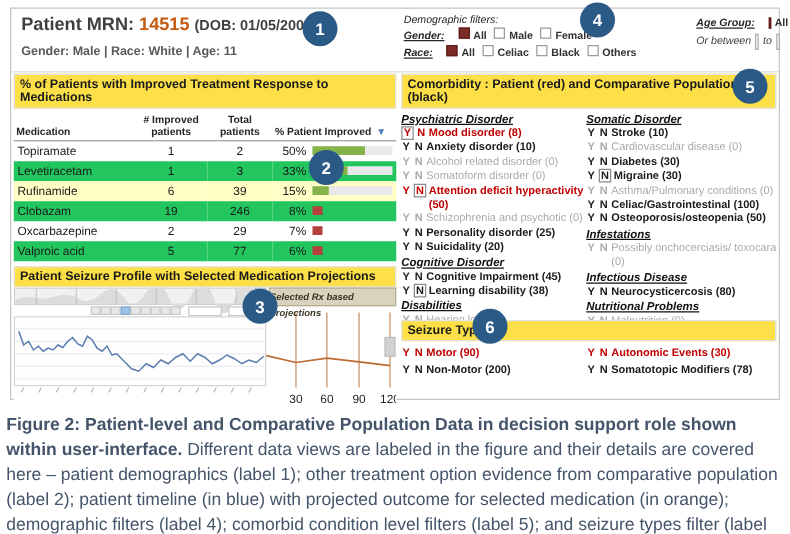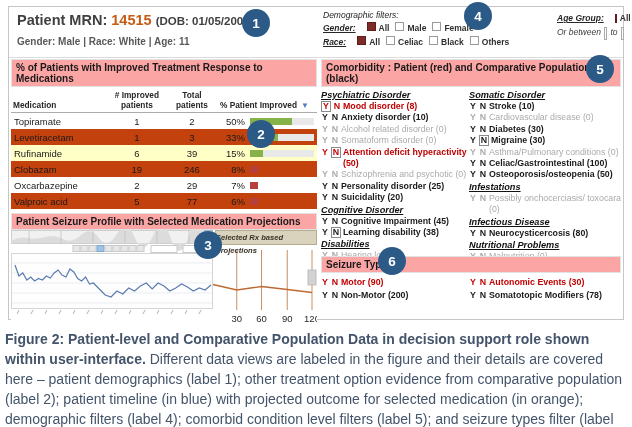--- a/index.html
+++ b/index.html
@@ -22,30 +22,30 @@
   .cb{display:inline-block;width:7px;height:7px;border:1px solid #9a9a9a;background:#fff;margin:0 3px 0 6px;}
   .cb.checked{background:#7B2C27;border-color:#5e1f1b;}
   .opt-label{font-weight:bold;color:#303030;}
 
   .ageblock{position:absolute;left:548px;top:6px;width:70px;font-size:8.5px;white-space:nowrap;}
   .agerow1{display:flex;align-items:flex-end;margin-bottom:4px;}
   .agerow2{display:flex;font-style:italic;color:#404040;}
   .age-input{display:inline-block;width:15px;height:11px;border:1px solid #ababab;background:#fff;margin:0 3px;}
 
   
-  .bar-title{background:#fca5a5;border:1px solid #E2E2E2;font-weight:bold;font-size:10px;color:#1a1a1a;padding:2px 4px;}
+  .bar-title{background:#fde047;border:1px solid #E2E2E2;font-weight:bold;font-size:10px;color:#1a1a1a;padding:2px 4px;}
 
   
   .left-col{position:absolute;left:2px;top:52px;width:306px;}
   table.meds{width:100%;border-collapse:collapse;margin-top:1px;}
   table.meds th{font-size:8.3px;font-weight:bold;color:#262626;border-bottom:1px solid #ABABAB;padding:2px 2px;vertical-align:bottom;}
   table.meds th.l{text-align:left;}
   table.meds th.c{text-align:center;}
   table.meds td{font-size:9.5px;padding:2px 3px;height:12px;}
-  tr.alt{background:#c2410c;}
+  tr.alt{background:#22c55e;}
   tr.hl{background:#FFFFC6;}
   td.c{text-align:center;}
   .pct-cell{white-space:nowrap;}
   .pct-txt{display:inline-block;width:24px;text-align:right;margin-right:5px;font-size:9.5px;}
   .bar-track{display:inline-block;width:64px;height:7px;background:#E9E9E9;vertical-align:middle;}
   .bar-track.noTrack{background:transparent;}
   .bar-fill{display:block;height:7px;}
   .bar-fill.g{background:#86B24A;}
   .bar-fill.r{background:#B6413C;width:8px;}
   .sort-tri{color:#4F81BD;font-size:8px;margin-left:4px;}

